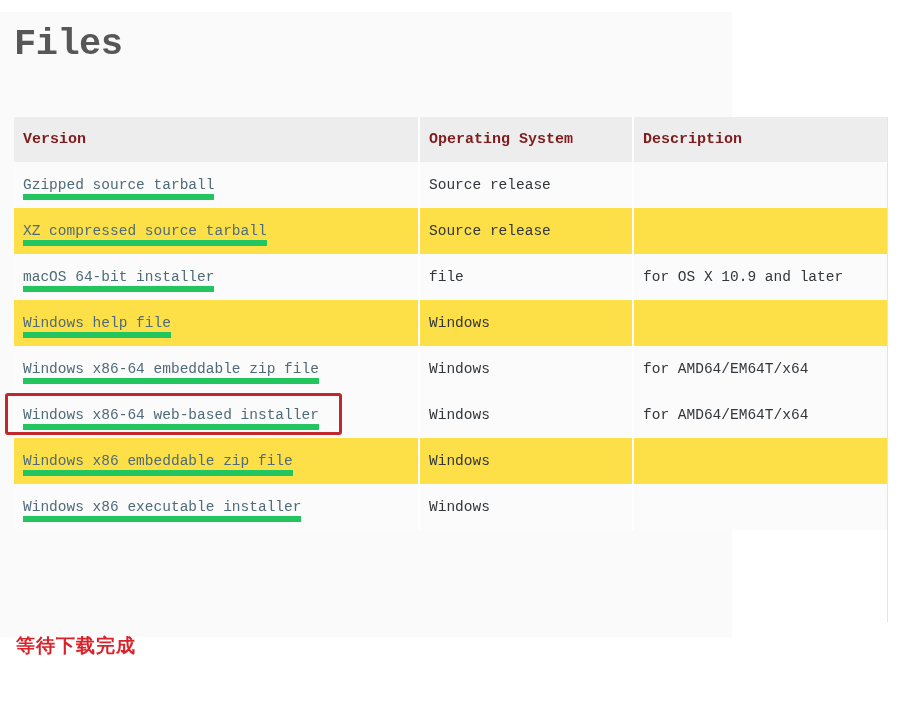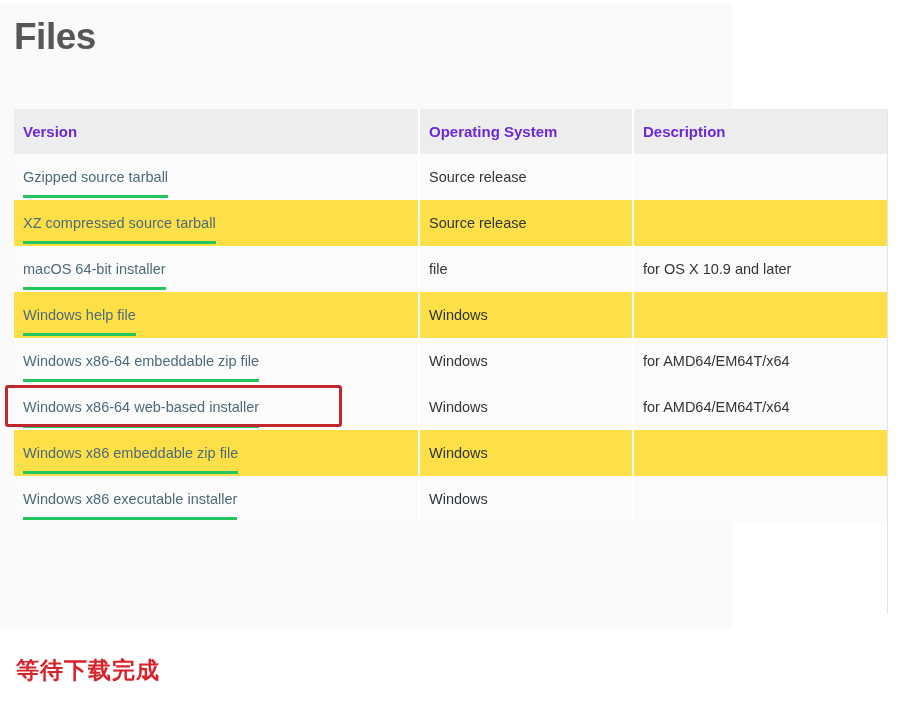--- a/index.html
+++ b/index.html
@@ -13,25 +13,26 @@
     background: #ffffff;
     font-family: "Liberation Sans", "DejaVu Sans", sans-serif;
     overflow: hidden;
     position: relative;
   }
 
   
   #page-panel {
     position: absolute;
     left: 0;
-    top: 4px;
+    top: 12px;
     width: 732px;
     height: 625px;
     background: #fafafa;
     box-sizing: border-box;
+    font-family: Liberation Mono, monospace;
   }
 
   #page-title {
     position: absolute;
     left: 14px;
     top: 14px;
     font-size: 37px;
     font-weight: bold;
     color: #575757;
     letter-spacing: -0.5px;
@@ -52,21 +53,21 @@
     table-layout: fixed;
     font-size: 14.5px;
   }
 
   table.files-table col.c-version { width: 405px; }
   table.files-table col.c-os      { width: 214px; }
   table.files-table col.c-desc    { width: 255px; }
 
   table.files-table thead th {
     background: #ededed;
-    color: #6d28d9;
+    color: #7f1d1d;
     font-weight: bold;
     text-align: left;
     font-size: 15px;
     padding: 14px 0 14px 9px;
     border: none;
     vertical-align: middle;
   }
 
   table.files-table thead th.col-os,
   table.files-table thead th.col-desc {
@@ -86,22 +87,22 @@
     border-left: 2px solid #ffffff;
   }
 
   table.files-table tbody tr.row-odd  td { background: #fbfbfb; }
   table.files-table tbody tr.row-even td { background: #fde047; }
 
   
   a.file-link {
     color: #4e6b7a;
     text-decoration: none;
-    border-bottom: 3px solid #22c55e;
-    padding-bottom: 10px;
+    border-bottom: 6px solid #22c55e;
+    padding-bottom: 1px;
     cursor: pointer;
   }
 
   
   #highlight-box {
     position: absolute;
     left: 5px;
     top: 381px;
     width: 337px;
     height: 42px;
@@ -120,22 +121,22 @@
     width: 1px;
     height: 505px;
     background: #e4e4e4;
     z-index: 2;
   }
 
   
   #annotation {
     position: absolute;
     left: 16px;
-    top: 655px;
-    font-size: 23px;
+    top: 633px;
+    font-size: 19px;
     font-weight: bold;
     color: #d9222a;
     letter-spacing: 1px;
     font-family: "DejaVu Sans", "Liberation Sans", sans-serif;
     white-space: nowrap;
   }
 </style>
 </head>
 <body>
 

